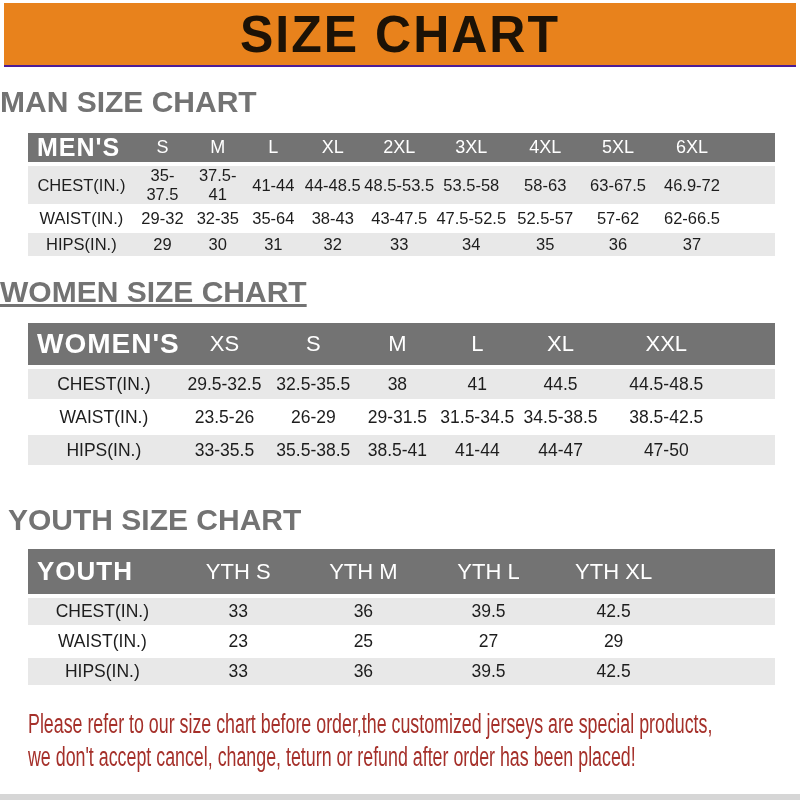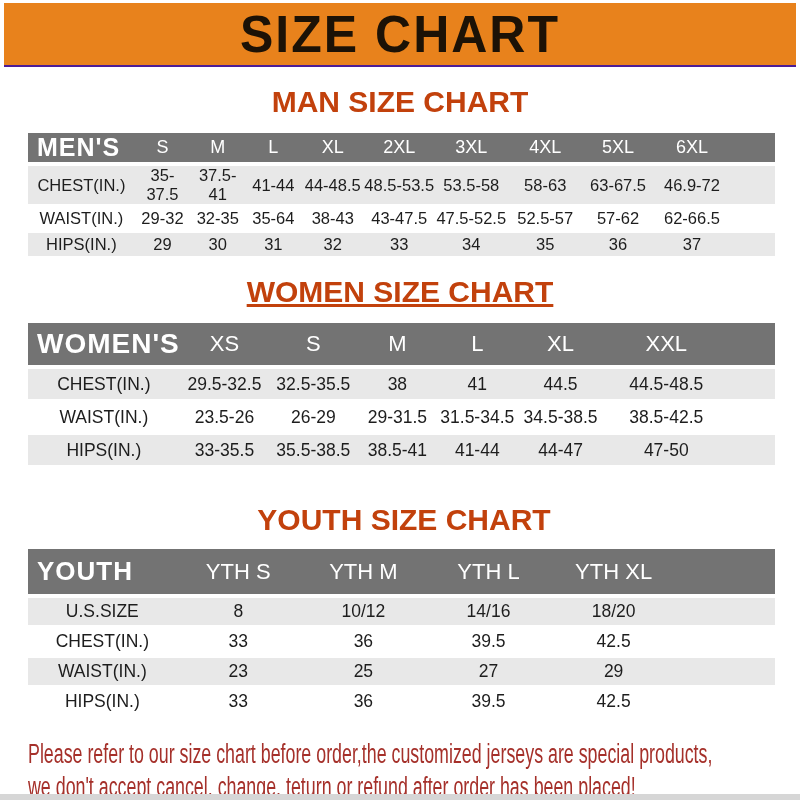--- a/index.html
+++ b/index.html
@@ -13,21 +13,21 @@
     margin:3px 4px 0 4px;height:62px;
     background:#e8821c;border-bottom:2px solid #4c1d95;
     display:flex;align-items:center;justify-content:center;
   }
   .banner-title{
     font-size:50px;font-weight:bold;color:#1c1206;letter-spacing:2px;
     transform:scaleY(1.04);
   }
   
   .section-title{
-    text-align:center;font-weight:bold;color:#c2410c;
+    text-align:left;font-weight:bold;color:#737373;
     font-size:30px;line-height:36px;margin:0;
     letter-spacing:0px;
   }
   #sec0 .section-title{margin:17px 0 13px 0;}
   #sec1 .section-title{margin:15px 0 13px 0;text-decoration:underline;}
   #sec2 .section-title{margin:34px 0 11px 8px;}
   
   table{
     border-collapse:collapse;table-layout:fixed;
     width:747px;margin-left:28px;
@@ -227,28 +227,20 @@
             <th class="rowlabel">YOUTH</th>
             <th>YTH S</th>
             <th>YTH M</th>
             <th>YTH L</th>
             <th>YTH XL</th>
             <th></th>
           </tr>
         </thead>
         <tbody>
           <tr>
-            <td>U.S.SIZE</td>
-            <td>8</td>
-            <td>10/12</td>
-            <td>14/16</td>
-            <td>18/20</td>
-            <td></td>
-          </tr>
-          <tr>
             <td>CHEST(IN.)</td>
             <td>33</td>
             <td>36</td>
             <td>39.5</td>
             <td>42.5</td>
             <td></td>
           </tr>
           <tr>
             <td>WAIST(IN.)</td>
             <td>23</td>

